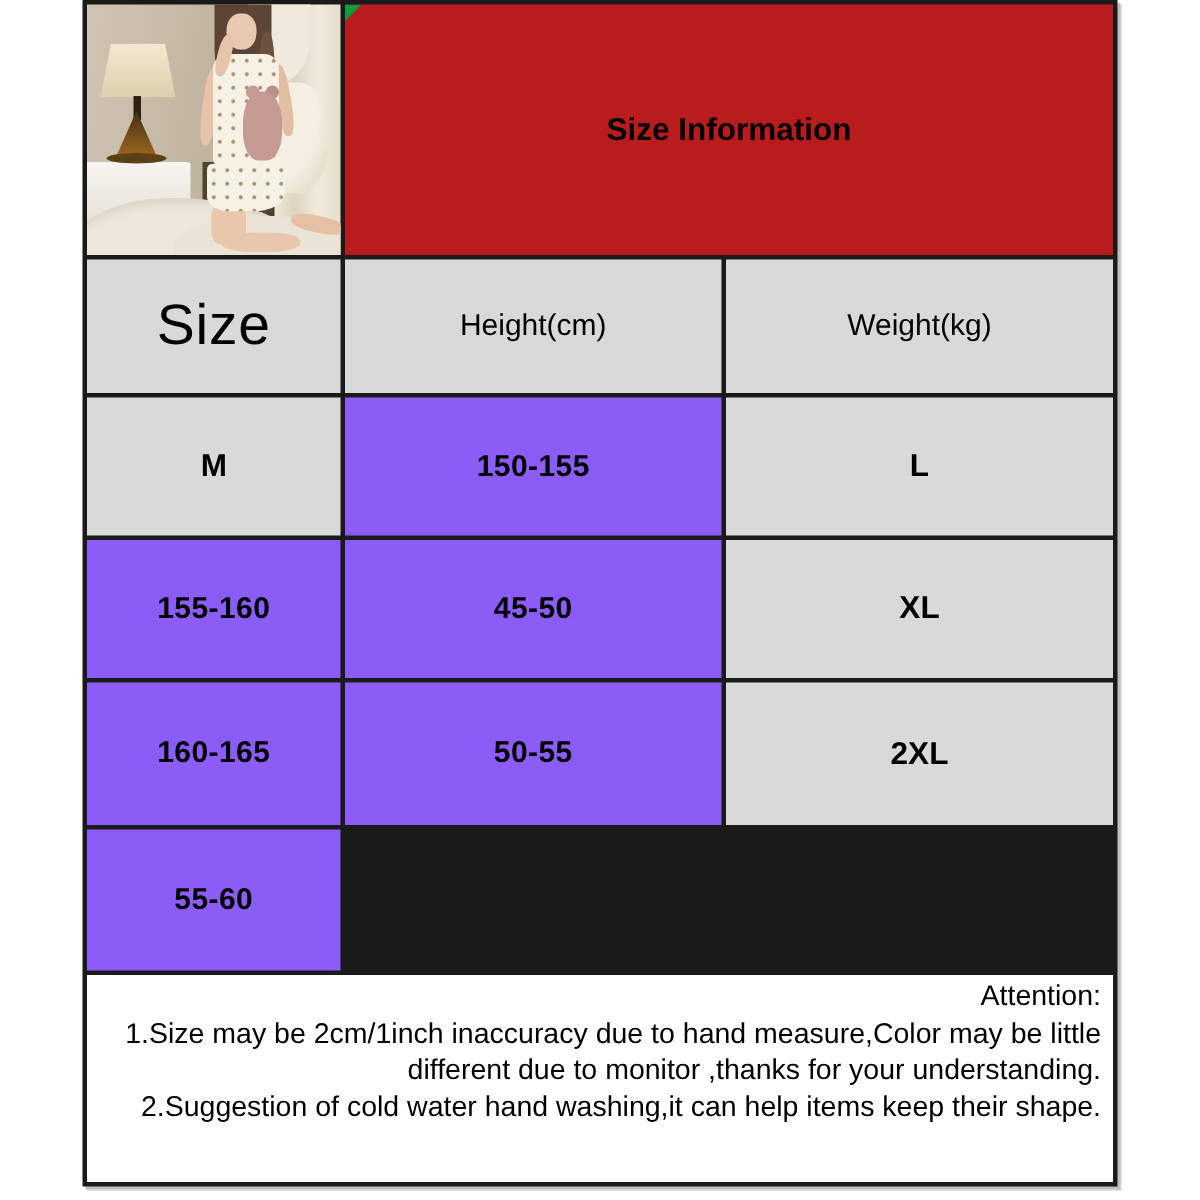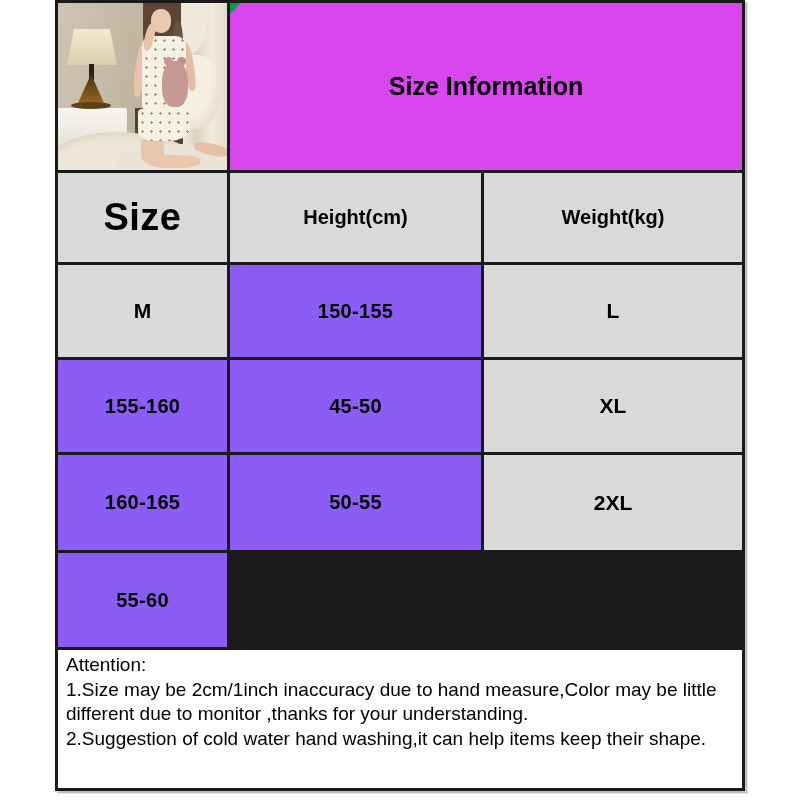--- a/index.html
+++ b/index.html
@@ -34,56 +34,56 @@
     box-shadow: 2px 2px 0 #bfbfbf, 3px 3px 0 #e3e3e3;
   }
   .cell {
     display: flex;
     align-items: center;
     justify-content: center;
     text-align: center;
   }
   .title-cell {
     grid-column: 2 / 4;
-    background: #d946ef;
+    background: #b91c1c;
     position: relative;
     font-weight: bold;
-    font-size: 25px;
+    font-size: 21px;
   }
   .corner-marker {
     position: absolute;
     left: 0;
     top: 0;
     width: 11px;
     height: 11px;
     background: #00a03a;
     clip-path: polygon(0 0, 100% 0, 0 100%);
   }
   .hdr {
     background: #d9d9d9;
-    font-weight: bold;
+    font-weight: normal;
     font-size: 20px;
   }
   .size-hdr { font-size: 38px; letter-spacing: 0.5px; }
   .size-cell {
     background: #d9d9d9;
     font-weight: bold;
     font-size: 21px;
   }
   .val {
     background: #8b5cf6;
     font-weight: bold;
     font-size: 20px;
     letter-spacing: 0.3px;
   }
   .attention {
     grid-column: 1 / 4;
     background: #ffffff;
     display: block;
-    text-align: left;
+    text-align: right;
     padding: 3px 8px;
     font-size: 19px;
     line-height: 24.5px;
   }
   
   .photo-cell {
     position: relative;
     display: block;
     overflow: hidden;
     background: linear-gradient(100deg, #cfc5b3 0%, #beb29d 55%, #a1957e 100%);

